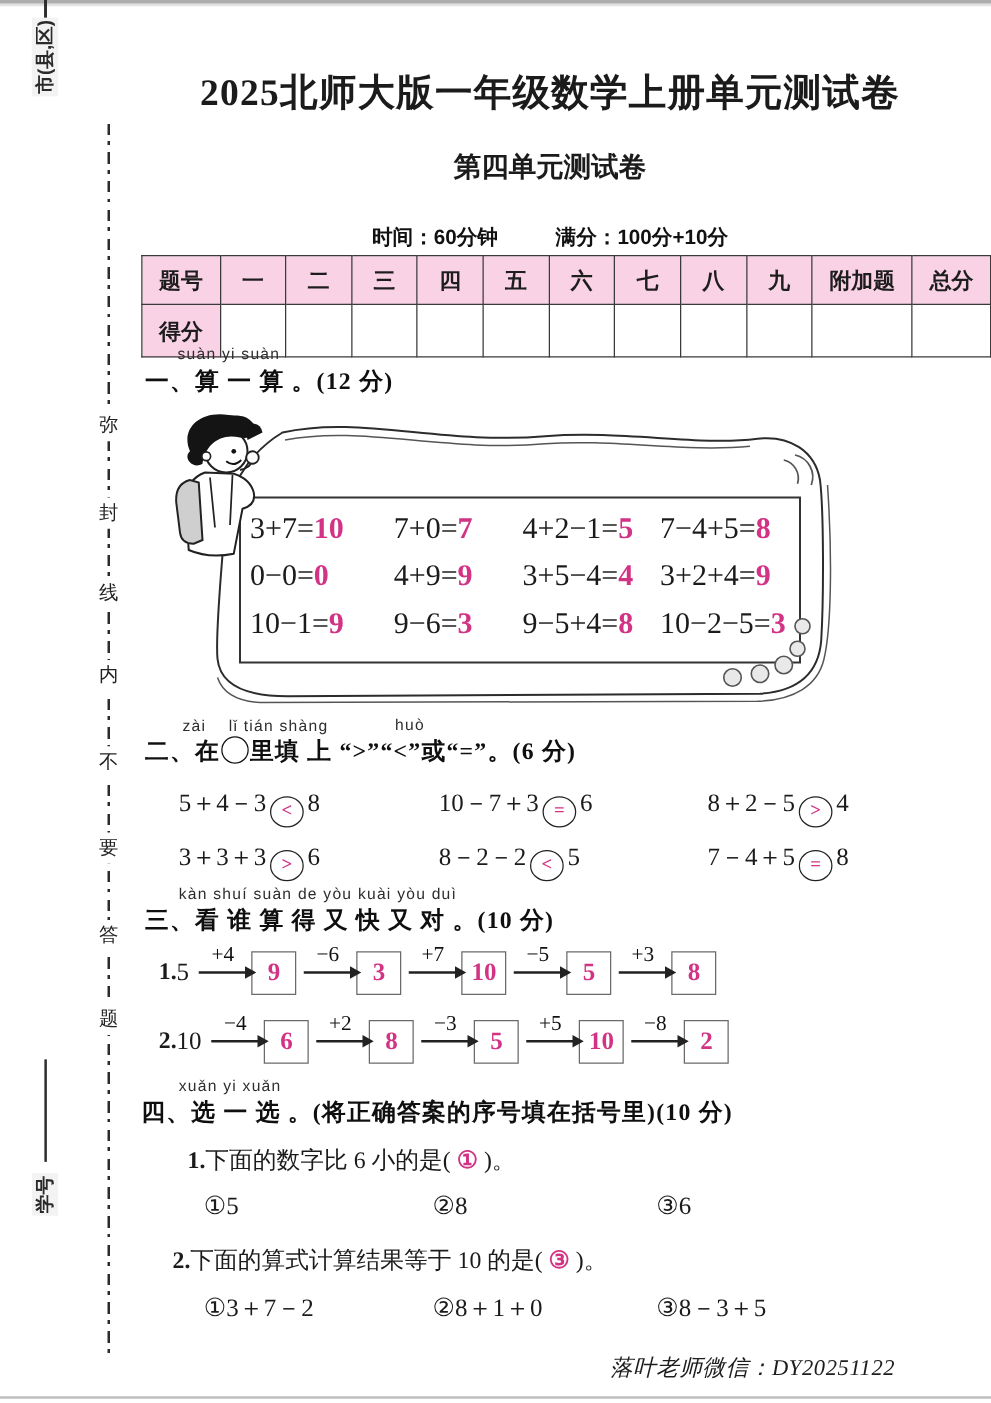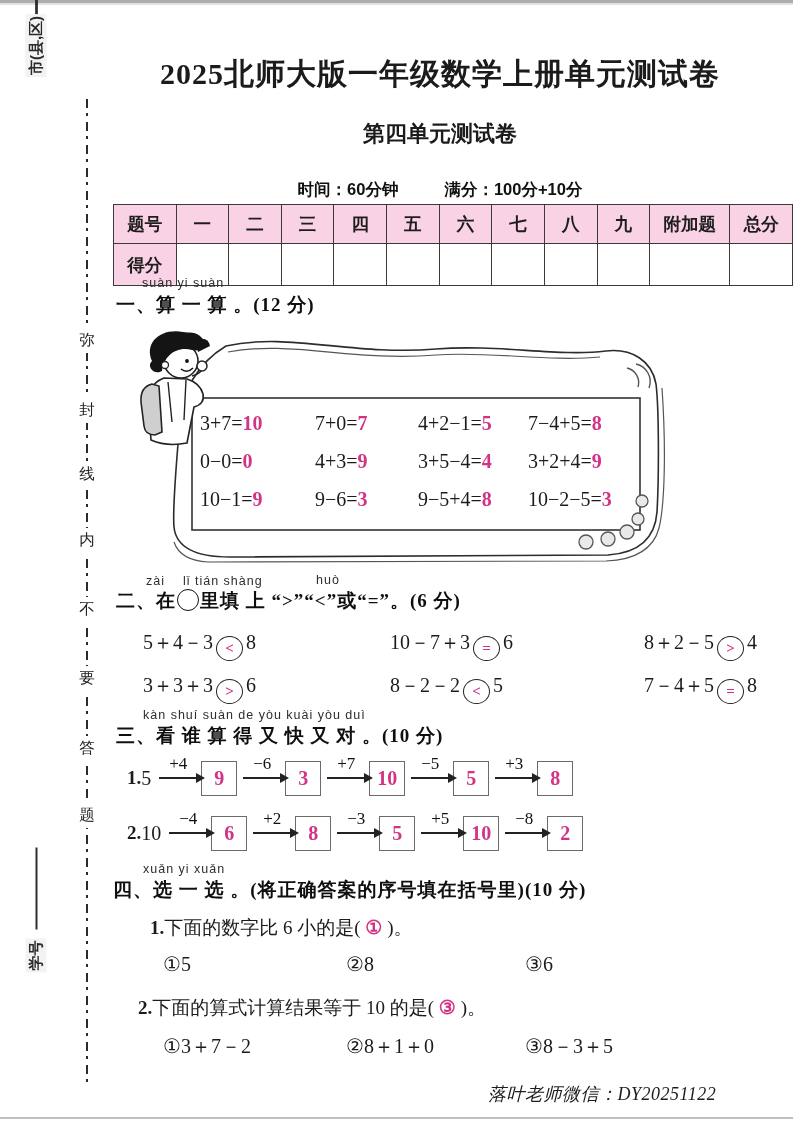--- a/index.html
+++ b/index.html
@@ -46,28 +46,28 @@
   .score-table tr:nth-child(2) td{height:39px;background:#fff;}
   .score-table tr:nth-child(2) td:first-child{background:var(--pink,#f9d2e5);}
 
   
   .pinyin{font-family:"Liberation Sans",sans-serif;font-size:12.5px;color:#2d2d2d;letter-spacing:1px;}
   .sec-title{font-size:19px;font-weight:bold;letter-spacing:1px;color:#0f0f0f;}
   .ans{color:var(--answer,#d23385);font-weight:bold;}
 
   
   .board-problems{left:200px;top:410px;display:grid;grid-template-columns:115px 103px 110px 120px;
-      row-gap:12px;font-size:20px;line-height:26px;}
+      row-gap:12px;font-size:24px;line-height:26px;}
   .prob{white-space:nowrap;}
 
   
   .ring{display:inline-flex;justify-content:center;align-items:center;width:25px;height:23px;
       border:1.6px solid #222;border-radius:50%;margin:0 3px;vertical-align:-4px;}
   .ring .sym{color:var(--answer,#d23385);font-weight:bold;font-size:15px;line-height:1;}
-  .cmp-row{display:flex;font-size:20px;gap:39px;}
+  .cmp-row{display:flex;font-size:20px;}
   .cmp-item{white-space:nowrap;}
   .cmp-row .cmp-item:nth-child(1){width:208px}
   .cmp-row .cmp-item:nth-child(2){width:215px}
   .title-ring{display:inline-block;width:20px;height:20px;border:1.8px solid #111;
       border-radius:50%;vertical-align:-4px;margin:0 1px;}
 
   
   .chain{display:flex;align-items:center;height:40px;}
   .cnum{font-weight:bold;font-size:19px;}
   .cstart{font-size:20px;margin-right:2px;}
@@ -211,21 +211,21 @@
     <path d="M58,48 q9,-2 11,-9" fill="none" stroke="#222" stroke-width="1.5"></path>
     <circle cx="68" cy="38" r="5" fill="#fff" stroke="#222" stroke-width="1.5"></circle>
   </svg>
 
   <div class="abs board-problems">
     <div class="prob"><span>3+7=</span><span class="ans">10</span></div>
     <div class="prob"><span>7+0=</span><span class="ans">7</span></div>
     <div class="prob"><span>4+2−1=</span><span class="ans">5</span></div>
     <div class="prob"><span>7−4+5=</span><span class="ans">8</span></div>
     <div class="prob"><span>0−0=</span><span class="ans">0</span></div>
-    <div class="prob"><span>4+3=</span><span class="ans">9</span></div>
+    <div class="prob"><span>4+9=</span><span class="ans">9</span></div>
     <div class="prob"><span>3+5−4=</span><span class="ans">4</span></div>
     <div class="prob"><span>3+2+4=</span><span class="ans">9</span></div>
     <div class="prob"><span>10−1=</span><span class="ans">9</span></div>
     <div class="prob"><span>9−6=</span><span class="ans">3</span></div>
     <div class="prob"><span>9−5+4=</span><span class="ans">8</span></div>
     <div class="prob"><span>10−2−5=</span><span class="ans">3</span></div>
   </div>
 
   <div class="abs pinyin" style="left:146px;top:573px;">zài　 lǐ  tián shàng</div>
   <div class="abs pinyin" style="left:316px;top:573px;">huò</div>

